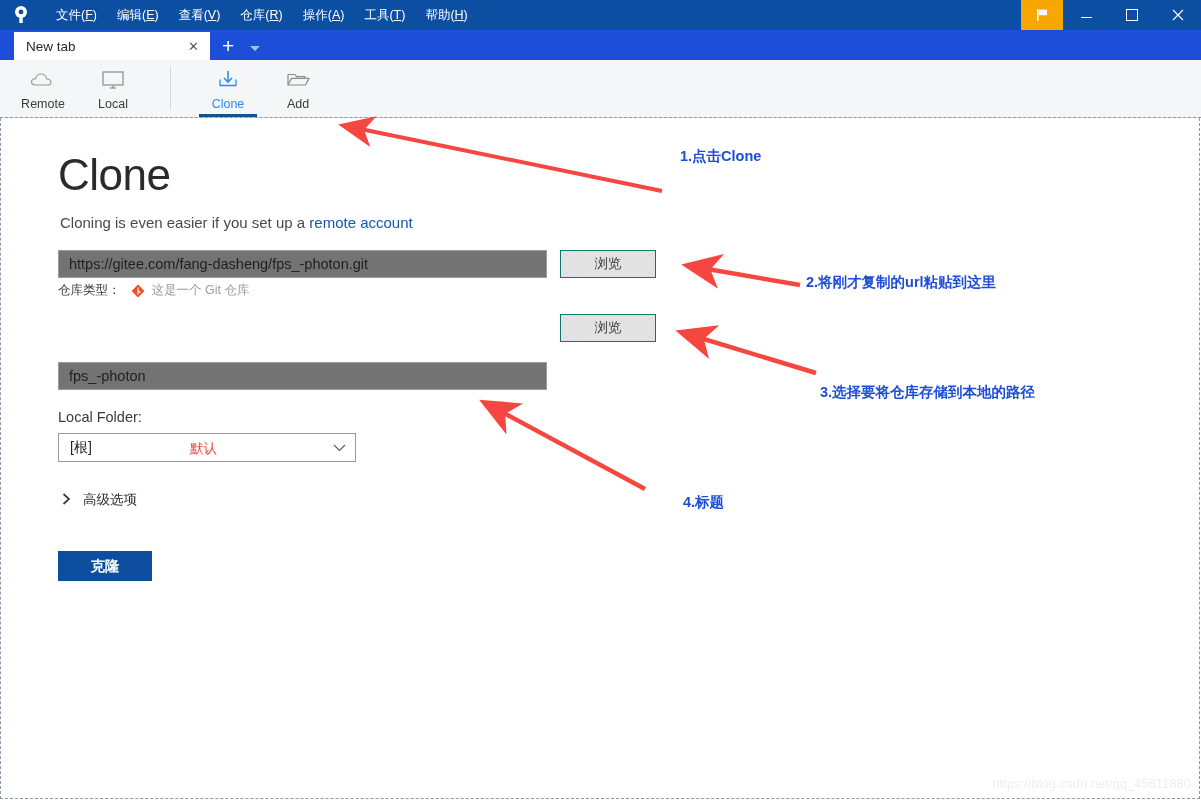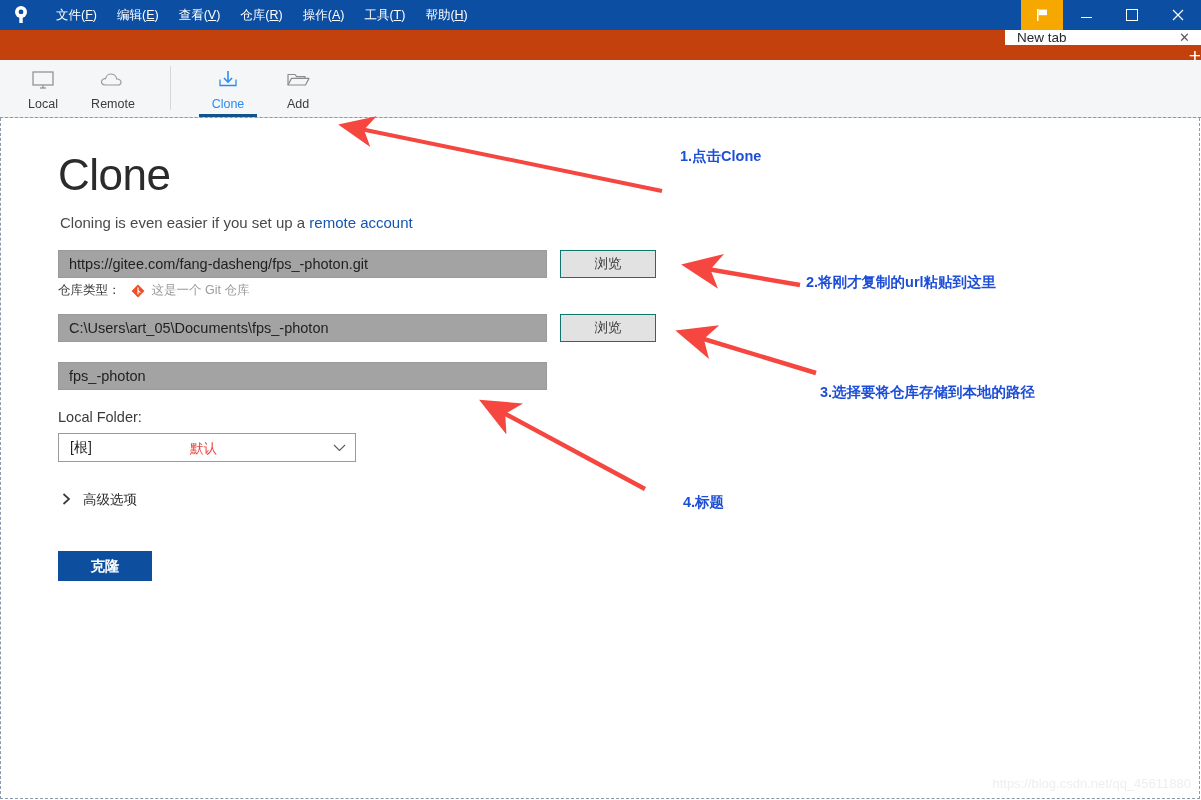--- a/index.html
+++ b/index.html
@@ -52,21 +52,21 @@
   }
   .wbtn.max::before {
     content: ""; display: block; width: 10px; height: 10px;
     border: 1px solid #fff;
   }
   .wbtn.close svg { display: block; }
 
   
   .tabstrip {
     position: absolute; left: 0; top: 30px; width: 1201px; height: 30px;
-    background: #c2410c; display: flex; align-items: flex-end; flex-direction: column;
+    background: #1d4ed8; display: flex; align-items: flex-end;
   }
   .tab {
     margin-left: 14px;
     width: 196px; height: 28px; background: #ffffff;
     display: flex; align-items: center; justify-content: space-between;
     padding: 0 8px 0 12px;
   }
   .tab-label { font-size: 13.5px; color: #24292e; }
   .tab-close { font-size: 13px; color: #5a5a5a; padding: 0 3px; }
   .tab-add {
@@ -115,21 +115,21 @@
   }
   .subtitle {
     position: absolute; left: 60px; top: 96px;
     font-size: 15px; color: #4a4a4a;
   }
   .subtitle a { color: #1456b0; text-decoration: none; }
 
   .field {
     position: absolute; left: 58px;
     width: 489px; height: 28px;
-    border: 1px solid #9a9a9a; background: #a3a3a3;
+    border: 1px solid #9a9a9a; background: #737373;
     font-size: 14.5px; color: #1f1f1f;
     padding: 0 10px; line-height: 26px;
   }
   .f1 { top: 132px; }
   .f2 { top: 196px; }
   .f3 { top: 244px; }
 
   .browse {
     position: absolute; left: 560px; width: 96px; height: 28px;
     background: #e2e2e2; border: 1px solid #0f766e;
@@ -247,35 +247,35 @@
       <span class="tab-close">✕</span>
     </div>
     <div class="tab-add">+</div>
     <div class="tab-caret"></div>
   </div>
 
   <div class="toolbar">
     <div style="width:8px"></div>
     <div class="tb-item">
       <div class="tb-icon">
+        <svg width="28" height="20" viewBox="0 0 28 20">
+          <path d="M6.5 15 C3.4 15 2 13 2.6 11 C3.2 9 5.4 8.4 6.6 8.8 C7 5.6 9.6 3.8 12.4 4 C15.4 4.2 17.4 6.6 17.6 9 C20.2 8.8 22 10.4 22 12.2 C22 14 20.6 15 18.6 15 Z" fill="none" stroke="#9a9a9a" stroke-width="1.2" stroke-linejoin="round"></path>
+        </svg>
+      </div>
+      <div class="tb-label">Remote</div>
+    </div>
+    <div class="tb-item">
+      <div class="tb-icon">
         <svg width="24" height="20" viewBox="0 0 24 20">
           <rect x="2" y="2" width="20" height="13" fill="none" stroke="#8c8c8c" stroke-width="1.2"></rect>
           <path d="M9 18 L15 18" stroke="#8c8c8c" stroke-width="1.2"></path>
           <path d="M12 15 L12 18" stroke="#8c8c8c" stroke-width="1.2"></path>
         </svg>
       </div>
       <div class="tb-label">Local</div>
-    </div>
-    <div class="tb-item">
-      <div class="tb-icon">
-        <svg width="28" height="20" viewBox="0 0 28 20">
-          <path d="M6.5 15 C3.4 15 2 13 2.6 11 C3.2 9 5.4 8.4 6.6 8.8 C7 5.6 9.6 3.8 12.4 4 C15.4 4.2 17.4 6.6 17.6 9 C20.2 8.8 22 10.4 22 12.2 C22 14 20.6 15 18.6 15 Z" fill="none" stroke="#9a9a9a" stroke-width="1.2" stroke-linejoin="round"></path>
-        </svg>
-      </div>
-      <div class="tb-label">Remote</div>
     </div>
     <div class="tb-sep"></div>
     <div class="tb-item active">
       <div class="tb-icon">
         <svg width="24" height="22" viewBox="0 0 24 22">
           <path d="M12 2 L12 12" stroke="#2d8cf0" stroke-width="1.6"></path>
           <path d="M8 9 L12 13.2 L16 9" fill="none" stroke="#2d8cf0" stroke-width="1.6"></path>
           <path d="M4 10.5 L4 16.5 L20 16.5 L20 10.5" fill="none" stroke="#2d8cf0" stroke-width="1.3"></path>
         </svg>
       </div>
@@ -309,21 +309,20 @@
       <span class="lbl">仓库类型：</span>
       <span class="git-diamond">
         <svg width="14" height="14" viewBox="0 0 14 14">
           <path d="M7 0.6 L13.4 7 L7 13.4 L0.6 7 Z" fill="#f04e23"></path>
           <path d="M7 3.6 L7 10.4 M7 6.4 L9.4 8.6" stroke="#ffffff" stroke-width="1.1" fill="none"></path>
         </svg>
       </span>
       <span class="val">这是一个 Git 仓库</span>
     </div>
 
-    <div class="field f2">C:\Users\art_05\Documents\fps_-photon</div>
     <div class="browse b2">浏览</div>
 
     <div class="field f3">fps_-photon</div>
 
     <div class="local-folder-label">Local Folder:</div>
     <div class="select">
       <span>[根]</span>
       <span class="chev">
         <svg width="13" height="8" viewBox="0 0 13 8">
             <path d="M1 1 L6.5 6.5 L12 1" fill="none" stroke="#5a5a5a" stroke-width="1.1"></path>

